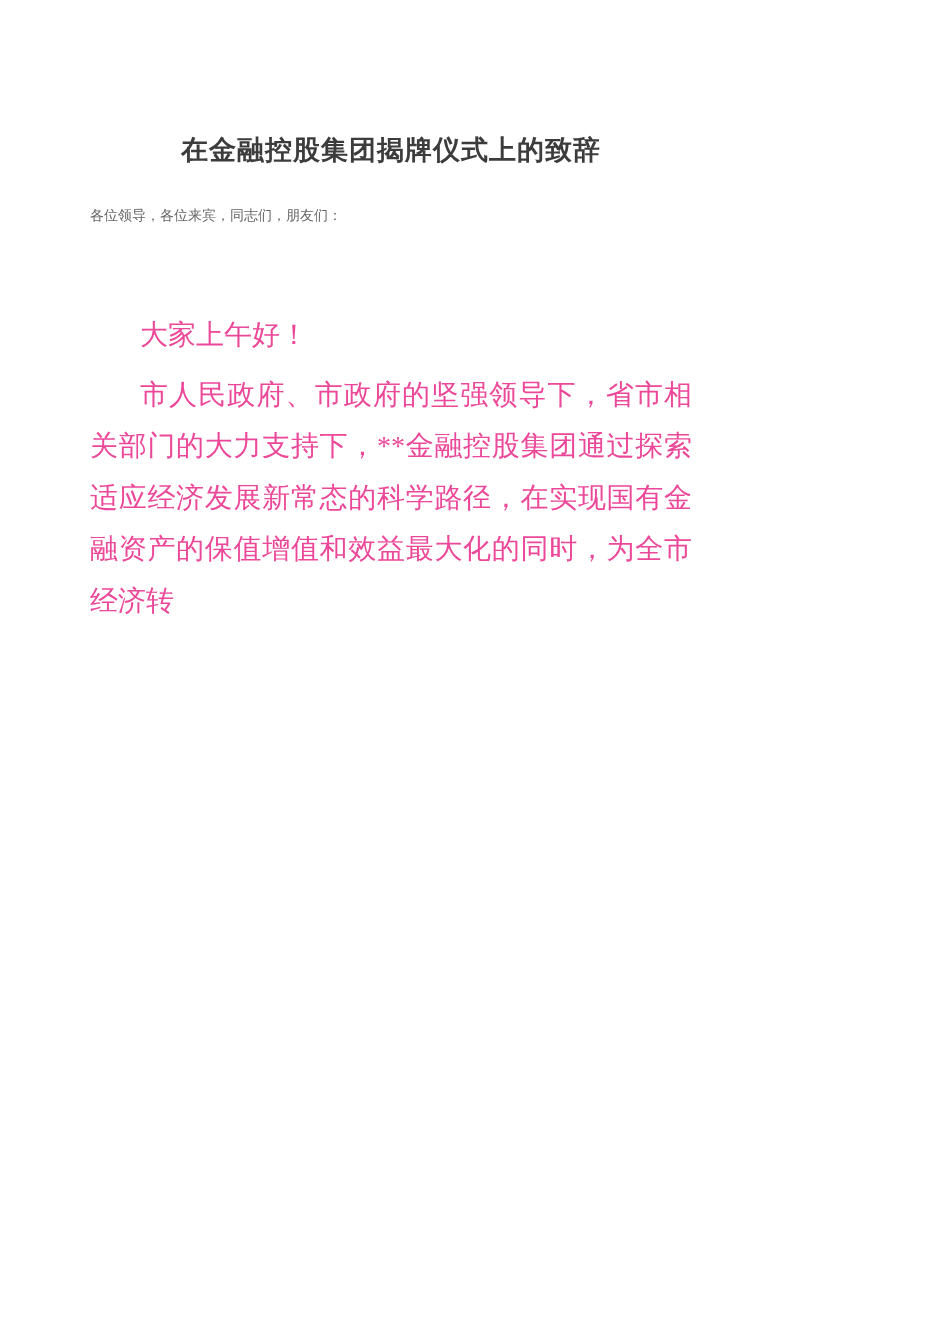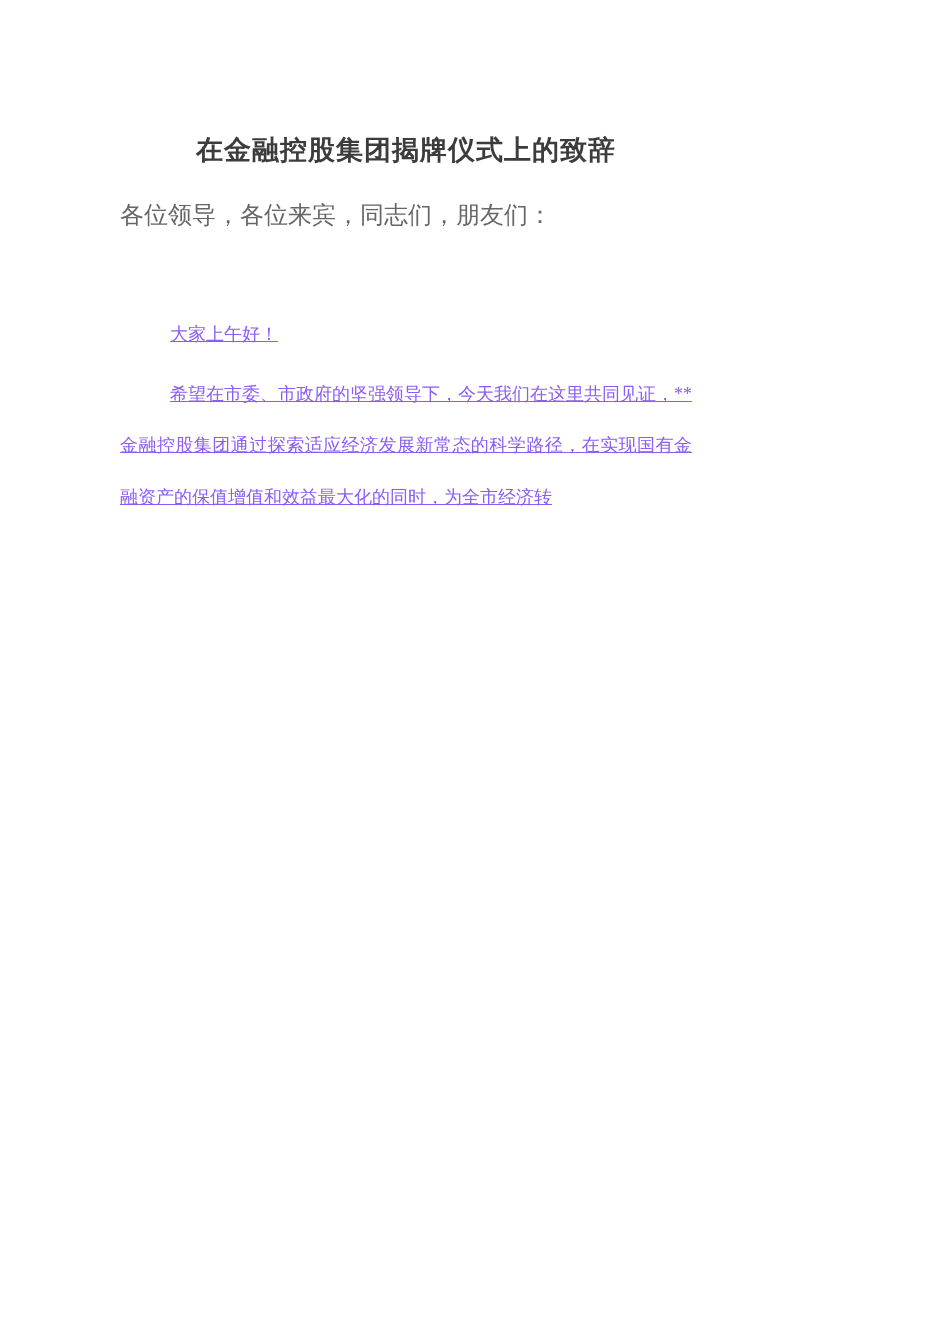--- a/index.html
+++ b/index.html
@@ -10,61 +10,60 @@
     width: 950px;
     height: 1344px;
     background: #ffffff;
     overflow: hidden;
     font-family: "Liberation Serif", "DejaVu Serif", serif;
   }
   .page {
     box-sizing: border-box;
     width: 832px;
     height: 1344px;
-    padding: 134px 140px 0 120px;
+    padding: 134px 140px 0 90px;
     background: #ffffff;
   }
   .doc-title {
     margin: 0 0 23px 0;
     font-size: 27px;
     font-weight: bold;
     line-height: 33px;
     text-align: center;
     color: #3c3c3c;
     letter-spacing: 1px;
   }
   .salutation {
     margin: 0 0 8px 0;
-    font-size: 24px;
+    font-size: 14px;
     line-height: 51.5px;
     color: #666666;
     text-align: left;
   }
   .blank-line {
     height: 51.5px;
     margin-bottom: 8px;
   }
   .para {
     margin: 0 0 8px 0;
-    font-size: 18px;
+    font-size: 28px;
     line-height: 51.5px;
-    color: #8b5cf6;
+    color: #ec4899;
     text-indent: 50px;
     text-align: justify;
-    text-decoration: underline;
   }
 </style>
 </head>
 <body>
 
 <div class="page">
   <h1 class="doc-title">在金融控股集团揭牌仪式上的致辞</h1>
 
   <p class="salutation">各位领导，各位来宾，同志们，朋友们：</p>
 
   <div class="blank-line"></div>
 
   <p class="para">大家上午好！</p>
 
 
 
-  <p class="para">希望在市委、市政府的坚强领导下，今天我们在这里共同见证，**金融控股集团通过探索适应经济发展新常态的科学路径，在实现国有金融资产的保值增值和效益最大化的同时，为全市经济转</p>
+  <p class="para">市人民政府、市政府的坚强领导下，省市相关部门的大力支持下，**金融控股集团通过探索适应经济发展新常态的科学路径，在实现国有金融资产的保值增值和效益最大化的同时，为全市经济转</p>
 </div>
 
 </body></html>

